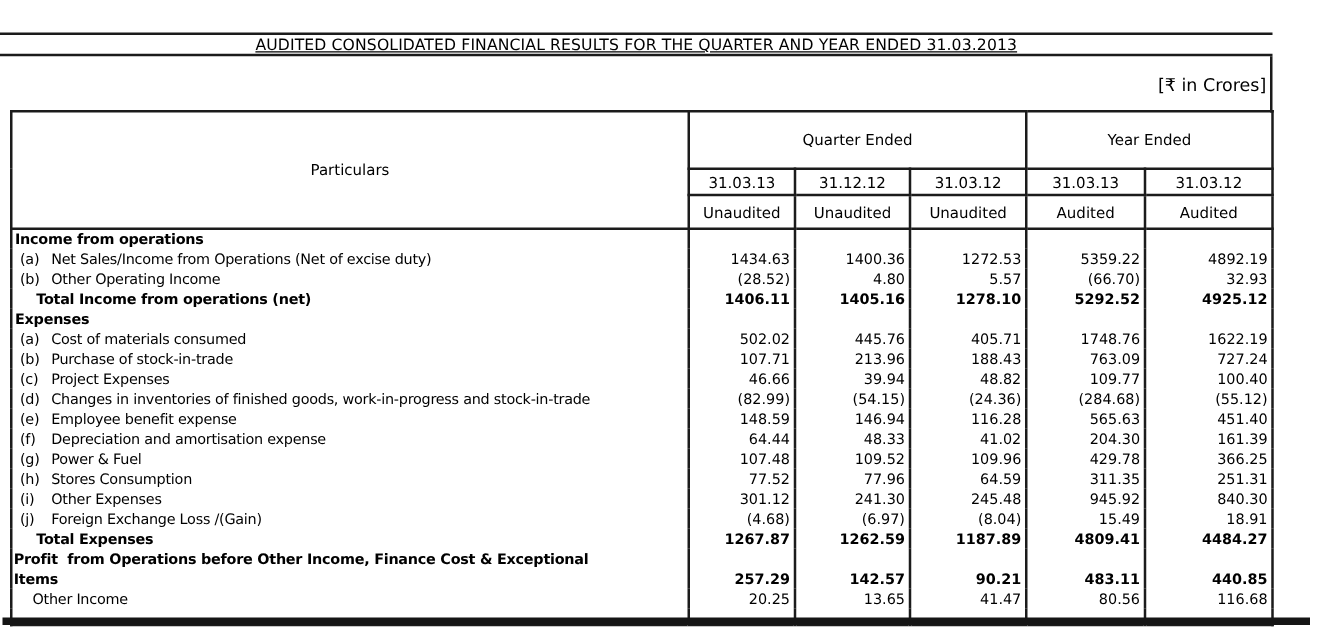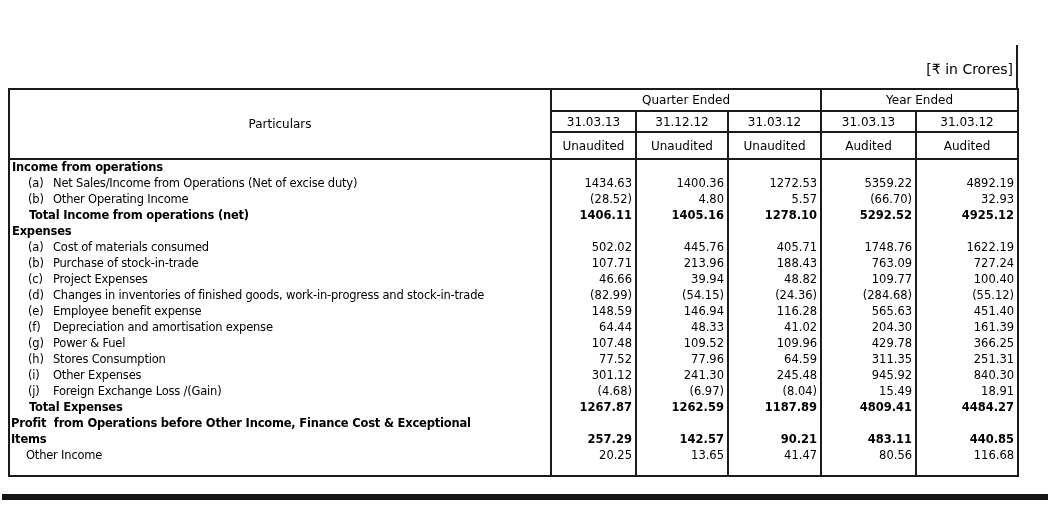--- a/index.html
+++ b/index.html
@@ -27,52 +27,55 @@
   }
   table.fin {
     position:absolute; left:8px; top:88px; width:1009px;
     border-collapse:collapse; table-layout:fixed;
     border:2px solid #1b1b1b;
   }
   table.fin th {
     border:2px solid #1b1b1b; font-weight:normal; font-size:12px;
     text-align:center; vertical-align:middle; padding:0;
   }
-  tr.h-group th { height:22px; }
+  tr.h-group th { height:46px; }
   tr.h-date  th { height:21px;margin-top:32px; }
   tr.h-status th { height:27px; }
   tbody td {
     padding:0; font-size:11.5px; line-height:15px; vertical-align:bottom;
     overflow:hidden;
   }
   tbody td.num {
     border-left:2px solid #1b1b1b; text-align:right; padding-right:3px;
   }
   tbody tr { height:16px; }
-  td.p-cell { white-space:nowrap; padding-left:16px; letter-spacing:-0.2px; }
+  td.p-cell { white-space:nowrap; padding-left:4px; letter-spacing:-0.2px; }
   .prefix { display:inline-block; width:27px; padding-left:2px; }
   .row-section td.p-cell { font-weight:bold; padding-left:2px; }
   .row-total  td.p-cell { font-weight:bold; padding-left:19px; }
   .row-total  td.num, .row-profit td.num { font-weight:bold; }
   .row-profit { height:32px; }
   .row-profit td.p-cell {
     font-weight:bold; white-space:pre-wrap; line-height:15.5px; padding-left:1px;
   }
   .row-plain td.p-cell { padding-left:16px; }
   .row-spacer { height:13px; }
   .bottom-rule {
     position:absolute; left:2px; top:494px; width:1046px; height:6px;
     background:#151515;
   }
 </style>
 </head>
 <body>
 
 <div class="page">
 
+  <div class="title-band">
+    <span class="title-text">AUDITED CONSOLIDATED FINANCIAL RESULTS FOR THE QUARTER AND YEAR ENDED 31.03.2013</span>
+  </div>
 
   <div class="unit-note">[₹ in Crores]</div>
 
   <div class="right-connector"></div>
 
   <table class="fin">
     <colgroup>
       <col style="width:542px">
         <col style="width:85px">
         <col style="width:92px">

